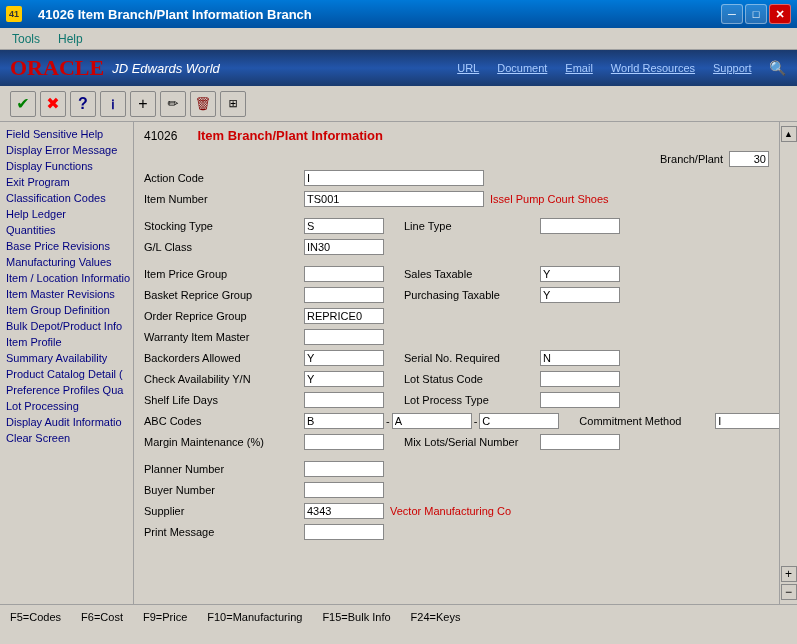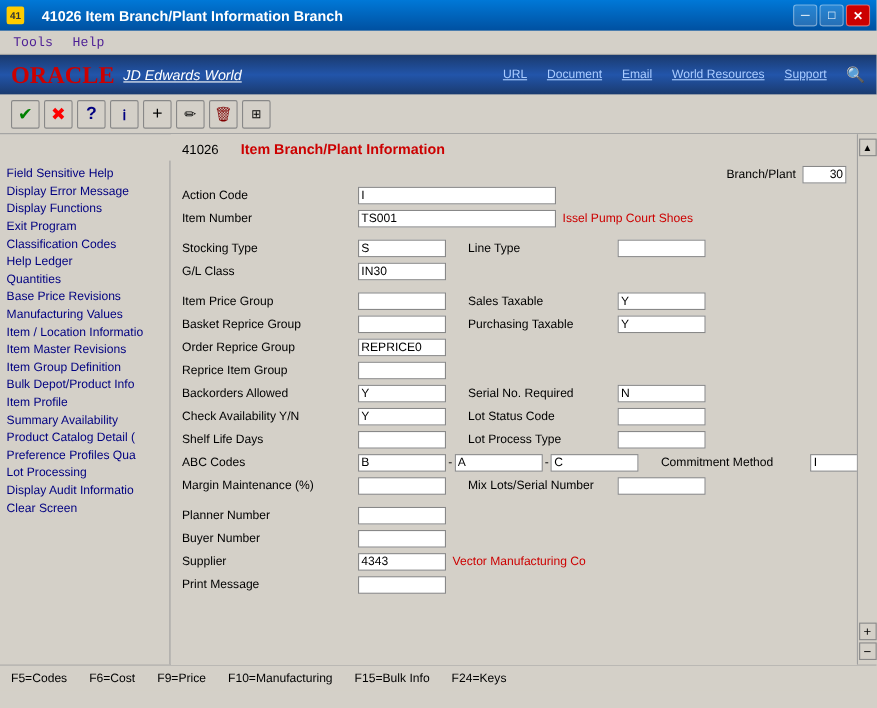--- a/index.html
+++ b/index.html
@@ -26,34 +26,34 @@
     
     #menu-bar {
       background: #d4d0c8;
       height: 22px;
       display: flex;
       align-items: center;
       padding: 0 4px;
       border-bottom: 1px solid #a0a0a0;
       gap: 2px;
     }
-    .menu-item { padding: 2px 8px; cursor: pointer; font-size: 12px; color: #4c1d95; font-family: Liberation Mono, monospace; }
+    .menu-item { padding: 2px 8px; cursor: pointer; font-size: 12px; color: #0f766e; }
 
     
     #oracle-banner {
       background: linear-gradient(to bottom, #1a3a6e, #2255aa, #1a3a6e);
       height: 36px;
       display: flex;
       align-items: center;
       justify-content: space-between;
       padding: 0 10px;
     }
     #oracle-logo { display: flex; align-items: center; gap: 4px; }
     #oracle-text { color: #cc0000; font-size: 22px; font-weight: bold; font-family: serif; }
-    #jde-text { color: white; font-size: 13px; font-style: italic; margin-left: 4px; text-decoration: underline; }
+    #jde-text { color: white; font-size: 13px; font-style: italic; margin-left: 4px; }
     #nav-links { display: flex; gap: 2px; align-items: center; }
     .nav-link { color: #aaccff; font-size: 11px; padding: 2px 8px; cursor: pointer; text-decoration: underline; }
 
     
     #toolbar {
       background: #d4d0c8;
       height: 36px;
       display: flex;
       align-items: center;
       padding: 0 10px;
@@ -63,26 +63,25 @@
     .tool-btn { width: 26px; height: 26px; border: 1px solid #888; background: #d4d0c8; display: flex; align-items: center; justify-content: center; cursor: pointer; border-radius: 2px; font-size: 14px; }
 
     
     #main-area {
       display: flex;
       height: calc(644px - 28px - 22px - 52px - 36px - 24px);
     }
 
     
     #sidebar {
-      width: 155px;
+      width: 134px;
       background: #d4d0c8;
       border-right: 1px solid #a0a0a0;
       padding: 4px 0;
       overflow-y: auto;
-      margin-top: 24px;
     }
     .sidebar-item {
       padding: 2px 6px;
       font-size: 11px;
       color: #000080;
       cursor: pointer;
       white-space: nowrap;
       overflow: hidden;
     }
 
@@ -323,21 +322,21 @@
         <input class="form-input form-input-xs" type="text" value="Y" style="">
       </div>
     </div>
 
     <div class="form-row">
       <span class="form-label">Order Reprice Group</span>
       <input class="form-input form-input-med" type="text" value="REPRICE0" style="">
     </div>
 
     <div class="form-row">
-      <span class="form-label">Reprice Item Group</span>
+      <span class="form-label">Warranty Item Master</span>
       <input class="form-input form-input-med" type="text" value="" style="">
     </div>
 
     <div class="form-row">
       <span class="form-label">Backorders Allowed</span>
       <input class="form-input form-input-xs" type="text" value="Y" style="">
       <div class="right-group">
         <span class="right-label">Serial No. Required</span>
         <input class="form-input form-input-xs" type="text" value="N" style="">
       </div>

